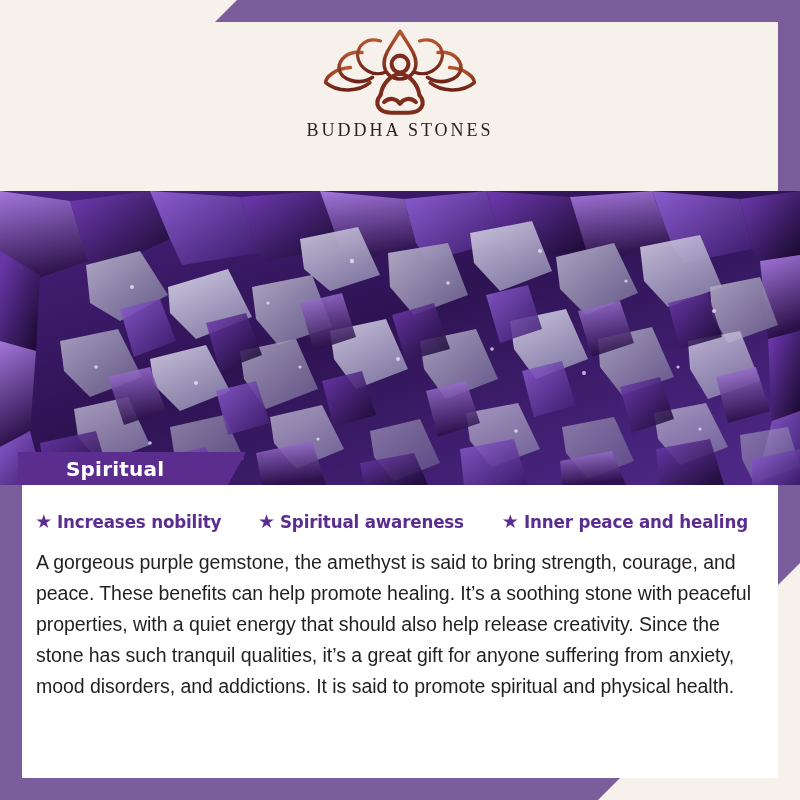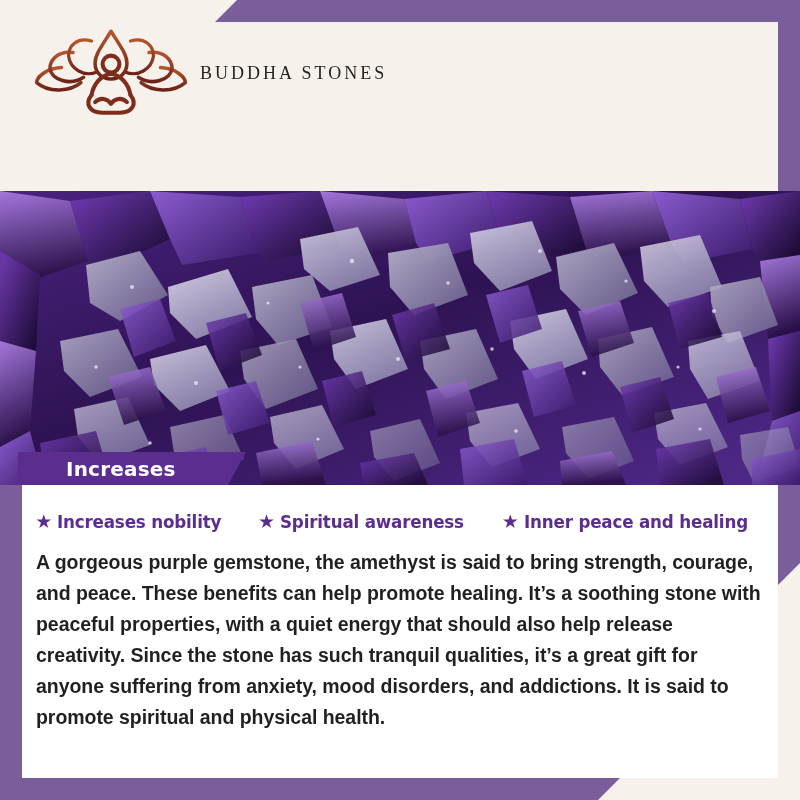--- a/index.html
+++ b/index.html
@@ -29,21 +29,21 @@
     clip-path:polygon(0 0, 620px 0, 598px 22px, 0 22px);
   }
 
   
   .header{
     position:absolute;left:22px;top:22px;width:756px;height:169px;
     background:#f7f1ec;
   }
   .logo-wrap{
     position:absolute;left:0;right:0;top:4px;
-    display:flex;align-items:center;
+    display:flex;flex-direction:column;align-items:center;
   }
   .logo-mark{width:178px;height:92px;display:block;}
   .logo-word{
     margin-top:2px;
     font-family:"Liberation Serif","DejaVu Serif",serif;
     font-size:18px;letter-spacing:3.0px;color:#2b2320;font-weight:400;
     text-align:center;
   }
 
   .title-plate{
@@ -91,21 +91,21 @@
   .benefit-label{
     font-family:"DejaVu Sans",sans-serif;
     font-weight:700;font-size:18px;color:#5c2d91;letter-spacing:-0.2px;
     transform:scaleX(.93);transform-origin:left center;
   }
 
   .paragraph{
     position:absolute;left:14px;width:730px;top:62px;
     font-family:"Liberation Sans","DejaVu Sans",sans-serif;
     font-size:19.5px;line-height:31px;color:#231f20;
-    font-weight:700;
+    font-weight:400;
     text-align:left;
     letter-spacing:-0.05px;
   }
 </style>
 </head>
 <body>
 
 <div class="page">
 
   <div class="band band-top"></div>
@@ -279,21 +279,21 @@
           <circle cx="678" cy="176" r="1.6"></circle>
         <circle cx="150" cy="252" r="1.8"></circle>
           <circle cx="318" cy="248" r="1.6"></circle>
         <circle cx="516" cy="240" r="1.8"></circle>
           <circle cx="700" cy="238" r="1.6"></circle>
       </g>
     </svg>
   </div>
 
   <div class="stone-tag">
-    <span>Increases</span>
+    <span>Spiritual</span>
   </div>
 
   <div class="body-area">
 
     <div class="benefits">
       <div class="benefit">
         <span class="star">★</span>
         <span class="benefit-label">Increases nobility</span>
       </div>
       <div class="benefit">

